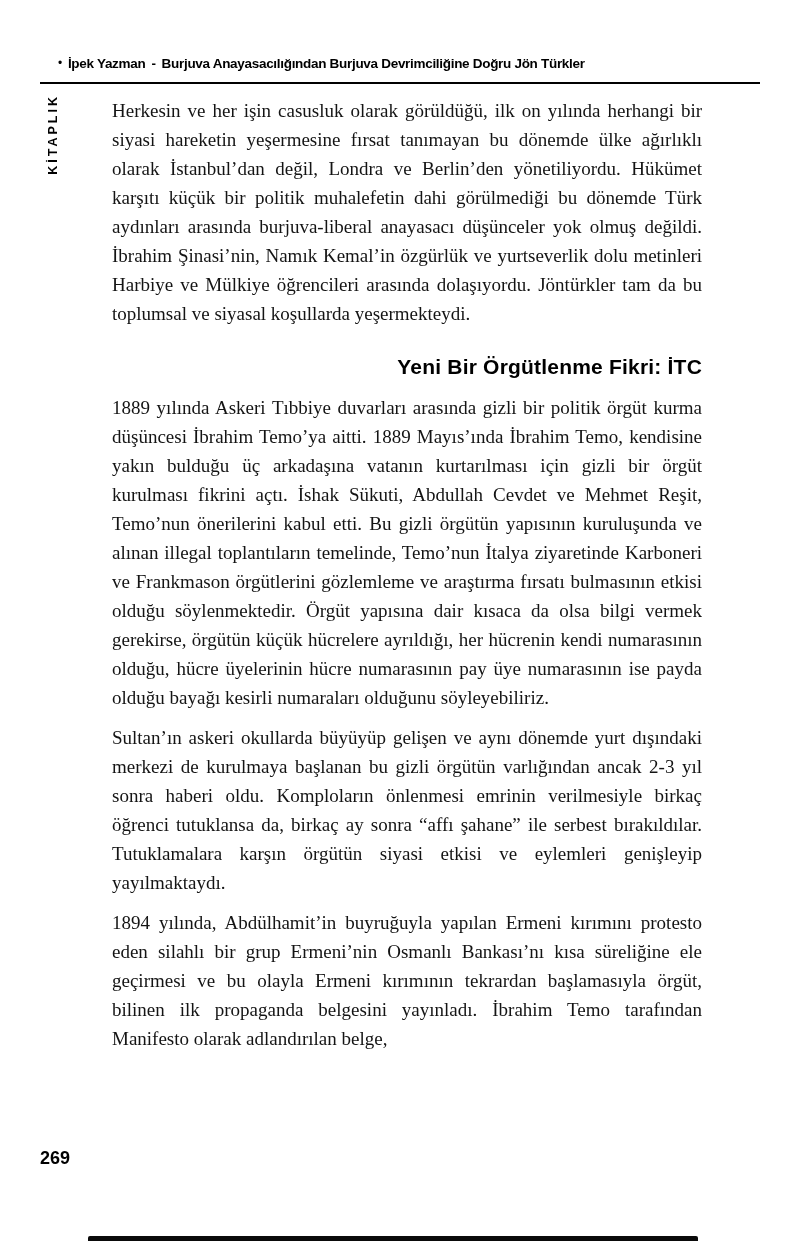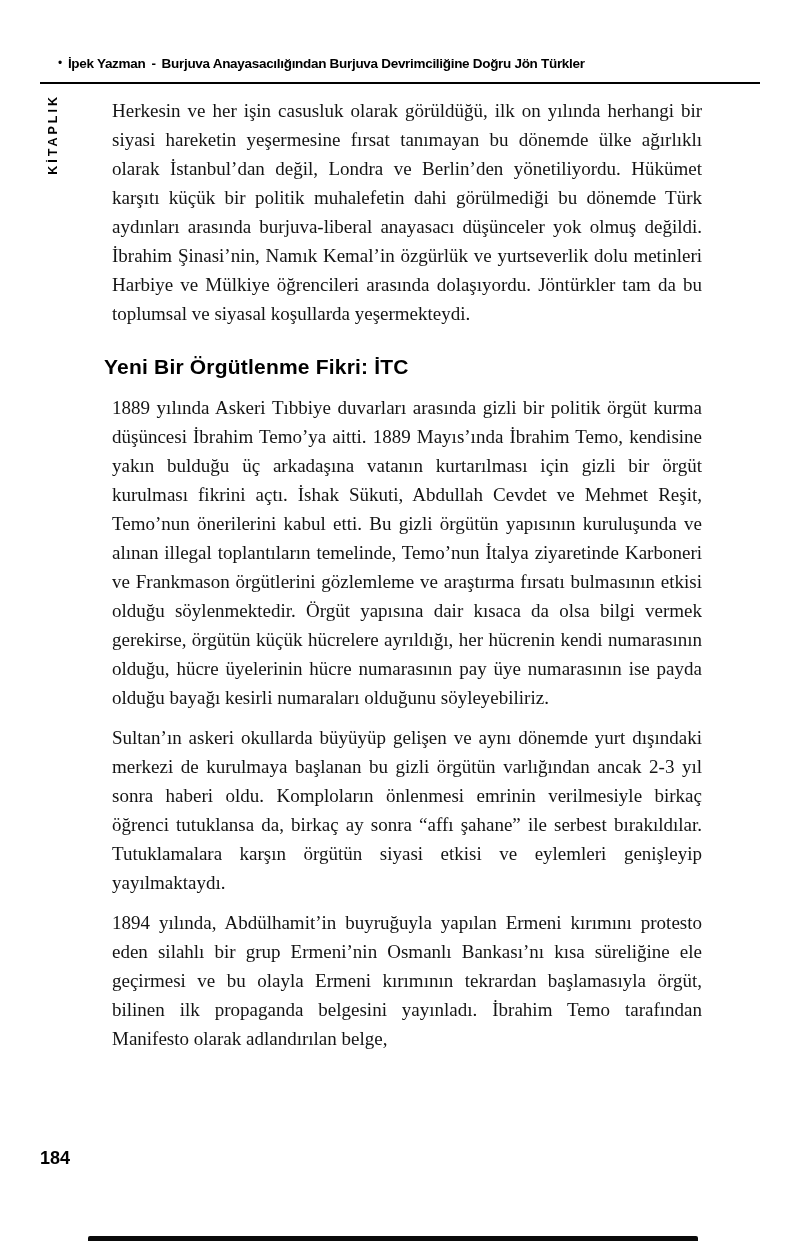--- a/index.html
+++ b/index.html
@@ -84,21 +84,21 @@
   }
   .content p {
     margin: 0 0 11px 8px;
   }
   .content h2 {
     font-family: "Liberation Sans", sans-serif;
     font-weight: 700;
     font-size: 21px;
     letter-spacing: 0.2px;
     margin: 24px 0 12px 0;
-    text-align: left;
+    text-align: right;
     color: #000;
   }
 
   
   .page-number {
     position: absolute;
     left: 40px;
     top: 1148px;
     font-family: "Liberation Sans", sans-serif;
     font-weight: 700;
@@ -134,17 +134,17 @@
   <div class="spine-label">KİTAPLIK</div>
 
   <main class="content">
     <p>Herkesin ve her işin casusluk olarak görüldüğü, ilk on yılında herhangi bir siyasi hareketin yeşermesine fırsat tanımayan bu dönemde ülke ağırlıklı olarak İstanbul’dan değil, Londra ve Berlin’den yönetiliyordu. Hükümet karşıtı küçük bir politik muhalefetin dahi görülmediği bu dönemde Türk aydınları arasında burjuva-liberal anayasacı düşünceler yok olmuş değildi. İbrahim Şinasi’nin, Namık Kemal’in özgürlük ve yurtseverlik dolu metinleri Harbiye ve Mülkiye öğrencileri arasında dolaşıyordu. Jöntürkler tam da bu toplumsal ve siyasal koşullarda yeşermekteydi.</p>
     <h2>Yeni Bir Örgütlenme Fikri: İTC</h2>
     <p>1889 yılında Askeri Tıbbiye duvarları arasında gizli bir politik örgüt kurma düşüncesi İbrahim Temo’ya aitti. 1889 Mayıs’ında İbrahim Temo, kendisine yakın bulduğu üç arkadaşına vatanın kurtarılması için gizli bir örgüt kurulması fikrini açtı. İshak Sükuti, Abdullah Cevdet ve Mehmet Reşit, Temo’nun önerilerini kabul etti. Bu gizli örgütün yapısının kuruluşunda ve alınan illegal toplantıların temelinde, Temo’nun İtalya ziyaretinde Karboneri ve Frankmason örgütlerini gözlemleme ve araştırma fırsatı bulmasının etkisi olduğu söylenmektedir. Örgüt yapısına dair kısaca da olsa bilgi vermek gerekirse, örgütün küçük hücrelere ayrıldığı, her hücrenin kendi numarasının olduğu, hücre üyelerinin hücre numarasının pay üye numarasının ise payda olduğu bayağı kesirli numaraları olduğunu söyleyebiliriz.</p>
     <p>Sultan’ın askeri okullarda büyüyüp gelişen ve aynı dönemde yurt dışındaki merkezi de kurulmaya başlanan bu gizli örgütün varlığından ancak 2-3 yıl sonra haberi oldu. Komploların önlenmesi emrinin verilmesiyle birkaç öğrenci tutuklansa da, birkaç ay sonra “affı şahane” ile serbest bırakıldılar. Tutuklamalara karşın örgütün siyasi etkisi ve eylemleri genişleyip yayılmaktaydı.</p>
     <p>1894 yılında, Abdülhamit’in buyruğuyla yapılan Ermeni kırımını protesto eden silahlı bir grup Ermeni’nin Osmanlı Bankası’nı kısa süreliğine ele geçirmesi ve bu olayla Ermeni kırımının tekrardan başlamasıyla örgüt, bilinen ilk propaganda belgesini yayınladı. İbrahim Temo tarafından Manifesto olarak adlandırılan belge,</p>
   </main>
 
-  <div class="page-number">184</div>
+  <div class="page-number">269</div>
 
   <div class="scan-edge"></div>
 
 </div>
 
 </body></html>

